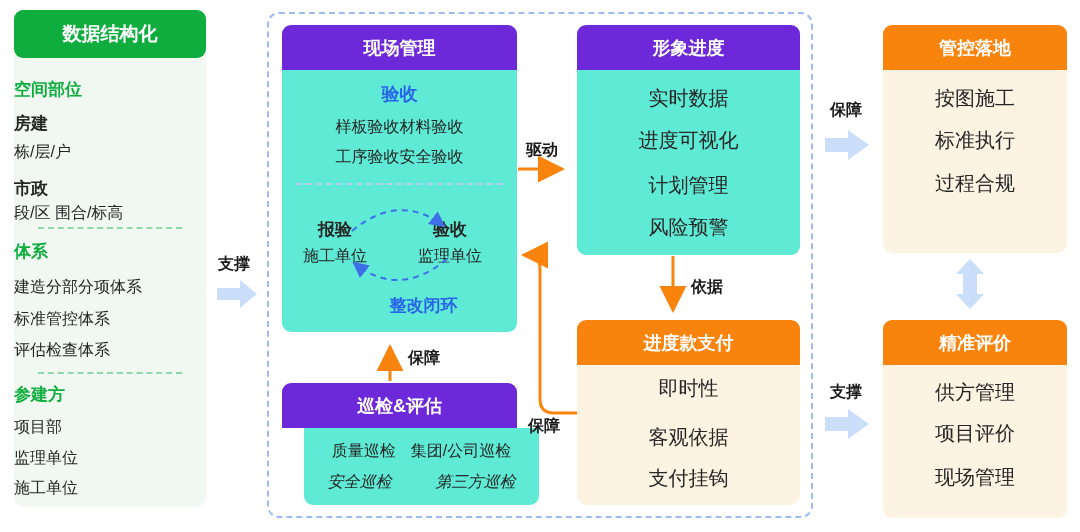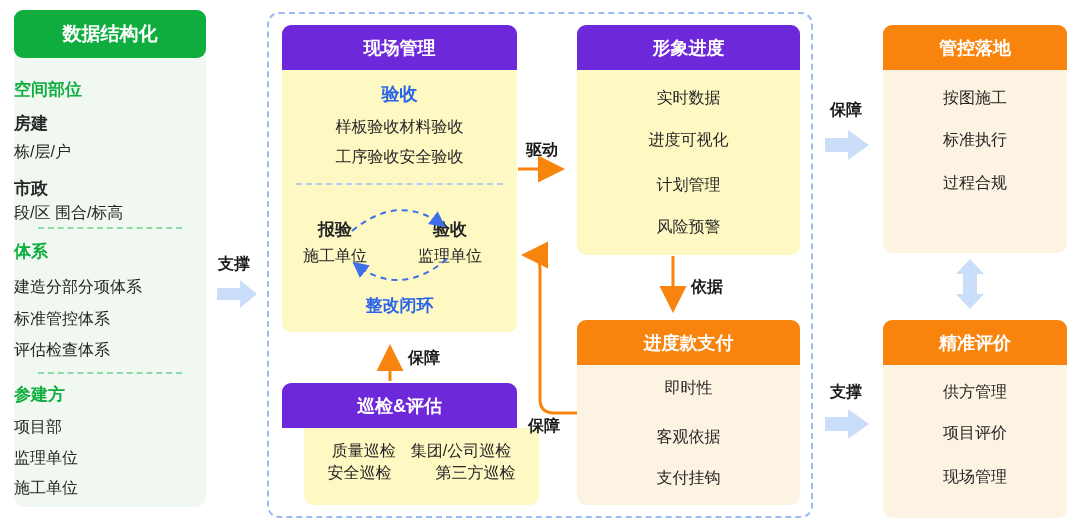--- a/index.html
+++ b/index.html
@@ -30,23 +30,23 @@
   
   .flow-box { position:absolute; border-radius:9px; }
   .box-header {
     position:absolute; left:0; top:0; width:100%; height:45px;
     border-radius:9px 9px 0 0; color:#fff; font-size:18px; font-weight:bold;
     display:flex; align-items:center; justify-content:center;
   }
   .box-body { position:absolute; left:0; top:45px; width:100%; border-radius:0 0 9px 9px; }
   .hdr-blue   { background:#6d28d9; }
   .hdr-orange { background:#f8830d; }
-  .body-blue   { background:#fef9c3; }
+  .body-blue   { background:#5eead4; }
   .body-orange { background:#fdf3e2; }
-  .b-line { position:absolute; left:0; width:100%; text-align:center; font-size:16px; line-height:22px; }
+  .b-line { position:absolute; left:0; width:100%; text-align:center; font-size:20px; line-height:22px; }
   .b-row  { position:absolute; left:0; width:100%; display:flex; justify-content:center; font-size:16px; line-height:22px; }
   .blue-strong { color:#2a65e8; font-weight:bold; font-size:18px; }
   .body-divider { position:absolute; left:14px; width:207px; border-top:2px dashed #b9cdf3; }
   .cyc-role { position:absolute; text-align:center; font-weight:bold; font-size:17px; line-height:20px; }
   .cyc-org  { position:absolute; text-align:center; font-size:16px; line-height:20px; }
   
   .a-label { position:absolute; font-size:16px; font-weight:bold; color:#1a1a1a; line-height:20px; }
   
   .overlay { position:absolute; left:0; top:0; width:1080px; height:532px; pointer-events:none; }
 </style>
@@ -86,32 +86,32 @@
       </div>
       <div class="b-row" style="top:76px">
         <span>工序验收</span>
         <span>安全验收</span>
       </div>
       <div class="body-divider" style="top:113px"></div>
       <div class="cyc-role" style="left:13px;  top:150px; width:80px;">报验</div>
       <div class="cyc-org" style="left:8px;   top:176px; width:90px;">施工单位</div>
       <div class="cyc-role" style="left:128px; top:150px; width:80px;">验收</div>
       <div class="cyc-org" style="left:123px; top:176px; width:90px;">监理单位</div>
-      <div class="b-line blue-strong" style="top:225px; font-size:17px;">整改闭环</div>
+      <div class="b-line blue-strong" style="top:225px; font-size:17px;margin-left:24px;">整改闭环</div>
     </div>
   </div>
 
   <div class="flow-box" style="left:282px; top:383px; width:235px; height:122px;">
     <div class="box-header hdr-blue">巡检&amp;评估</div>
     <div class="box-body body-blue" style="height:77px;margin-left:22px;">
       <div class="b-row" style="top:12px; gap:15px;">
         <span>质量巡检</span>
         <span>集团/公司巡检</span>
       </div>
-      <div class="b-row" style="top:34px; gap:44px;">
+      <div class="b-row" style="top:43px; gap:44px;font-style:italic;">
         <span>安全巡检</span>
         <span>第三方巡检</span>
       </div>
     </div>
   </div>
 
   <div class="flow-box" style="left:577px; top:25px; width:223px; height:230px;">
     <div class="box-header hdr-blue">形象进度</div>
     <div class="box-body body-blue" style="height:185px;">
       <div class="b-line" style="top:17px">实时数据</div>

